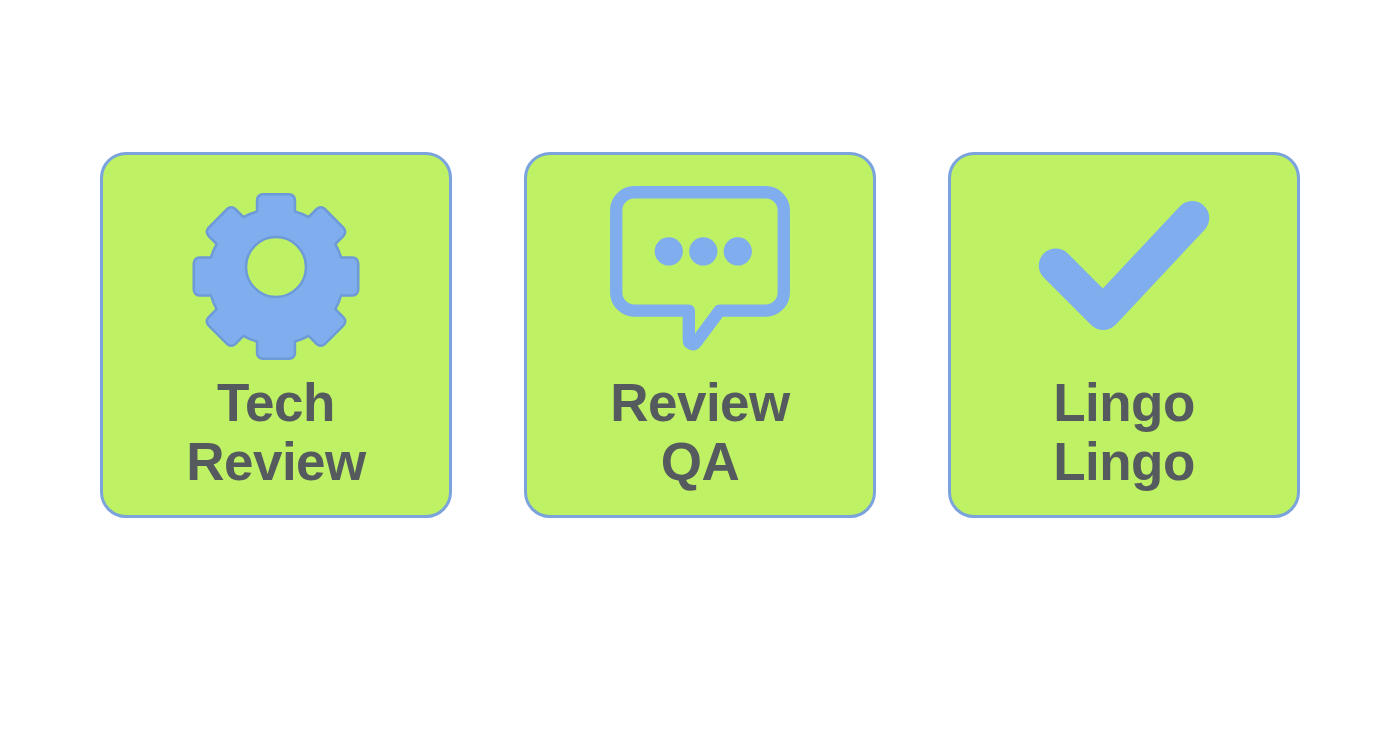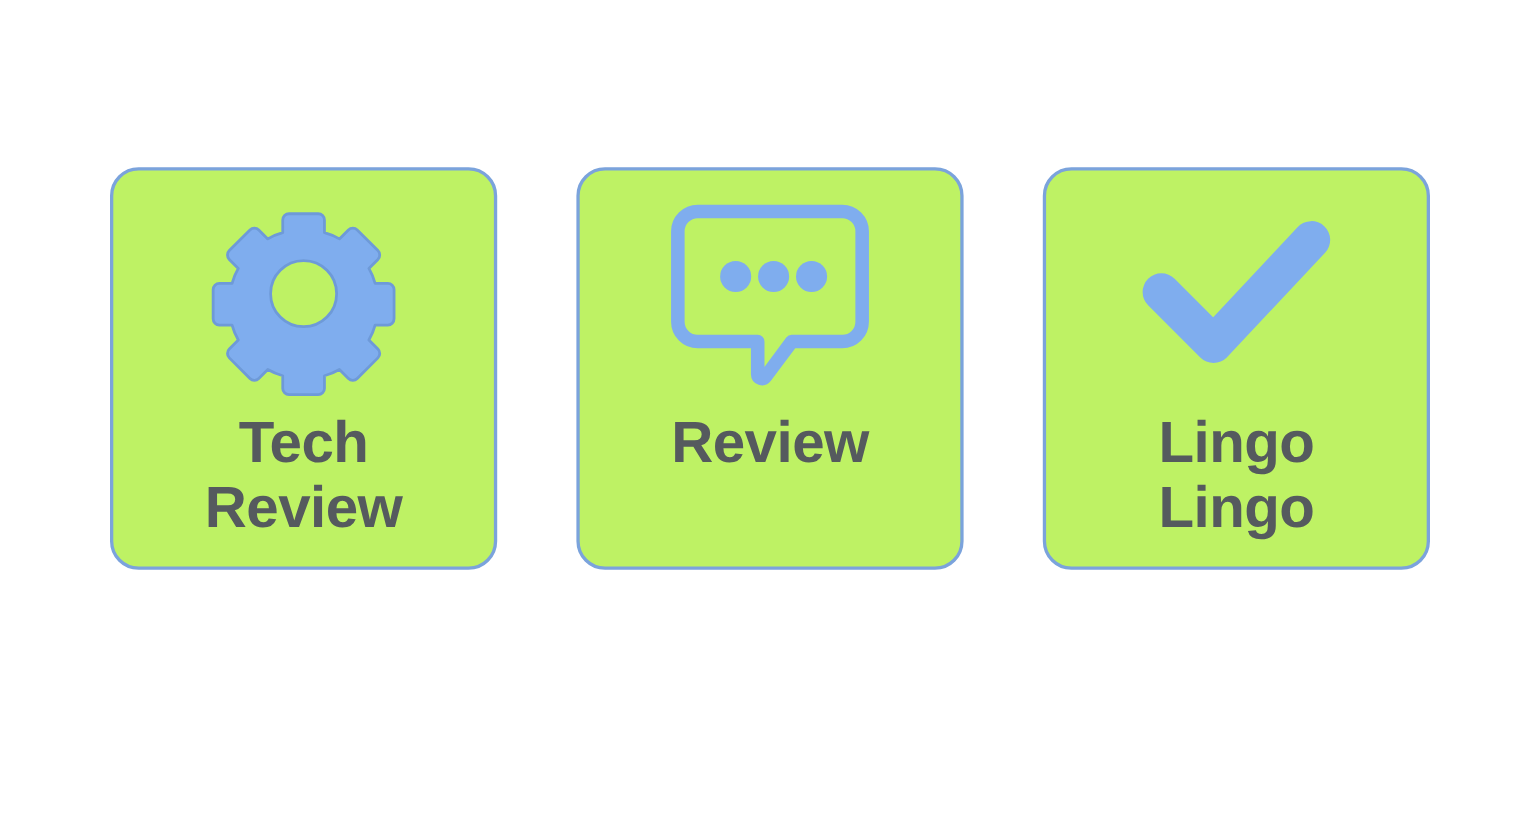--- a/index.html
+++ b/index.html
@@ -127,20 +127,21 @@
           <path d="M16 5 h80 a11 11 0 0 1 11 11 v50 a11 11 0 0 1 -11 11
                    h-28 l-14.5 19.5 a2.4 2.4 0 0 1 -4.3 -1.4 v-18.1
                    h-33.2 a11 11 0 0 1 -11 -11 v-50 a11 11 0 0 1 11 -11 z" fill="none" stroke="#7fadee" stroke-width="7.5" stroke-linejoin="round" stroke-linecap="round"></path>
           <circle cx="37" cy="41" r="8.6" fill="#7fadee"></circle>
           <circle cx="58" cy="41" r="8.6" fill="#7fadee"></circle>
           <circle cx="79" cy="41" r="8.6" fill="#7fadee"></circle>
         </svg>
       </div>
       <div class="card-label">
         <span class="line">Review</span>
+        <span class="line">QA</span>
       </div>
     </div>
 
     <div class="card">
       <div class="icon-wrap">
         <svg width="172" height="134" viewBox="0 0 116 90" aria-hidden="true">
           <path d="M12 44 L44 76 L104 12" fill="none" stroke="#7fadee" stroke-width="23" stroke-linecap="round" stroke-linejoin="round"></path>
         </svg>
       </div>
       <div class="card-label">

